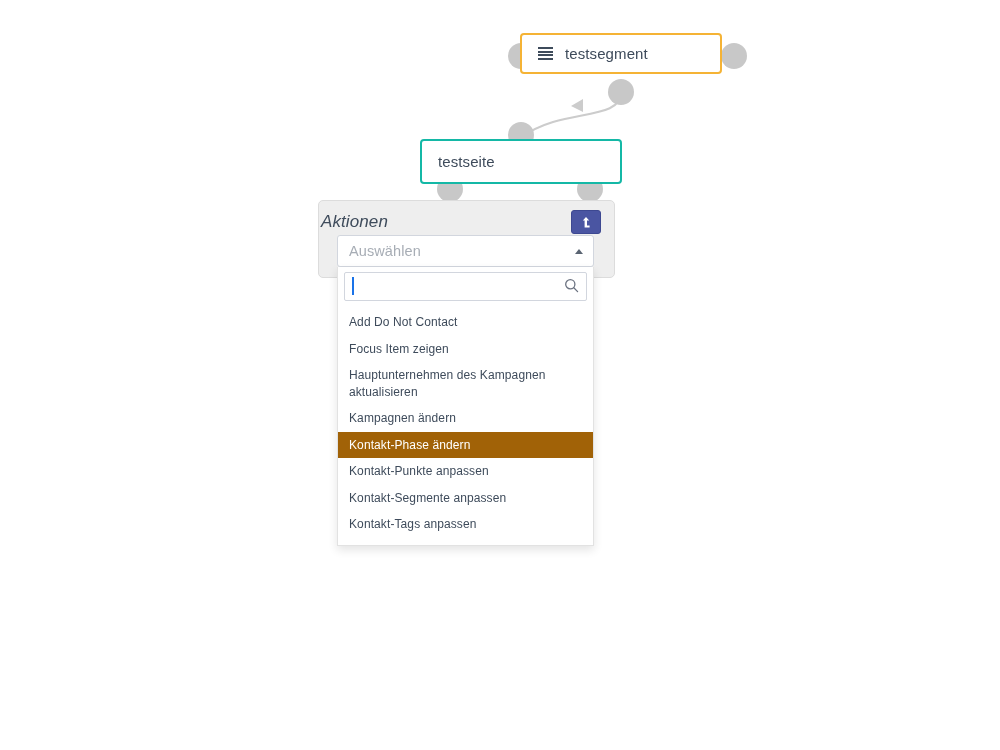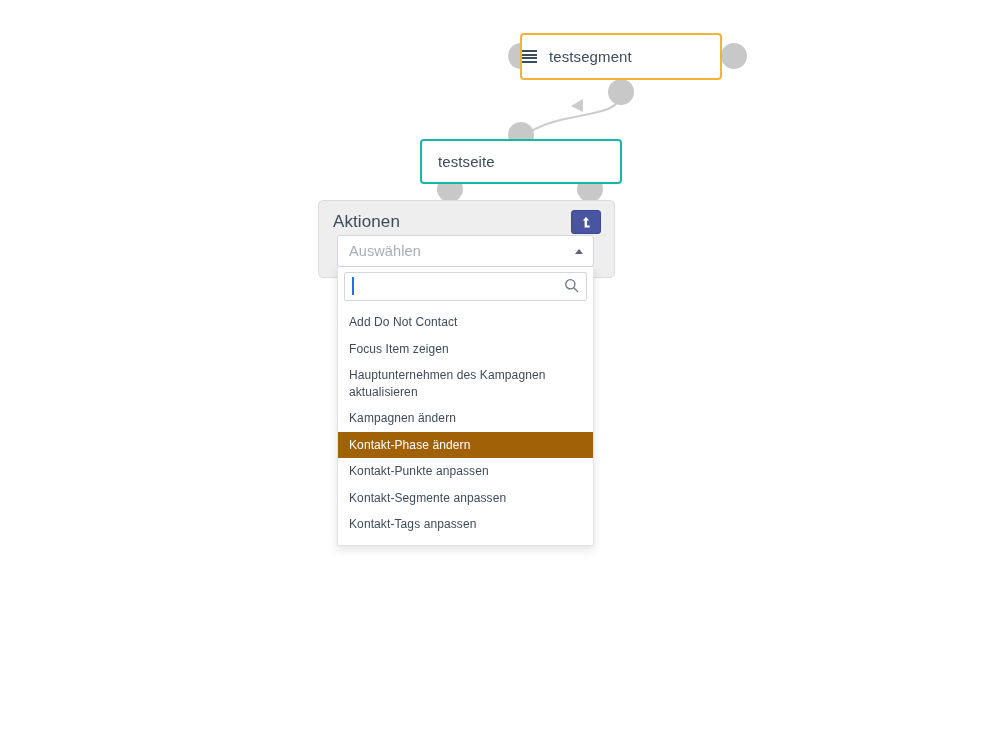--- a/index.html
+++ b/index.html
@@ -46,22 +46,23 @@
     background: #ffffff;
     border-radius: 4px;
     box-sizing: border-box;
     display: flex;
     align-items: center;
   }
   .node-segment {
     left: 520px;
     top: 33px;
     width: 202px;
-    height: 47px;
+    height: 41px;
     border: 2px solid #f5b335;
+    padding-left: 16px;
   }
   .node-page {
     left: 420px;
     top: 139px;
     width: 202px;
     height: 45px;
     border: 2px solid #14b8a6;
     padding-left: 16px;
   }
   .node-label {
@@ -94,21 +95,22 @@
     height: 78px;
     background: #eeeeee;
     border: 1px solid #dcdcdc;
     border-radius: 5px;
     box-sizing: border-box;
   }
   .panel-header {
     display: flex;
     align-items: center;
     justify-content: space-between;
-    padding: 9px 13px 0 14px;
+    padding: 9px 13px 0 2px;
+    font-style: italic;
   }
   .panel-title {
     font-size: 17px;
     color: #3e4b5b;
     letter-spacing: 0.1px;
   }
   .panel-action-btn {
     width: 28px;
     height: 22px;
     background: #4a55a2;

